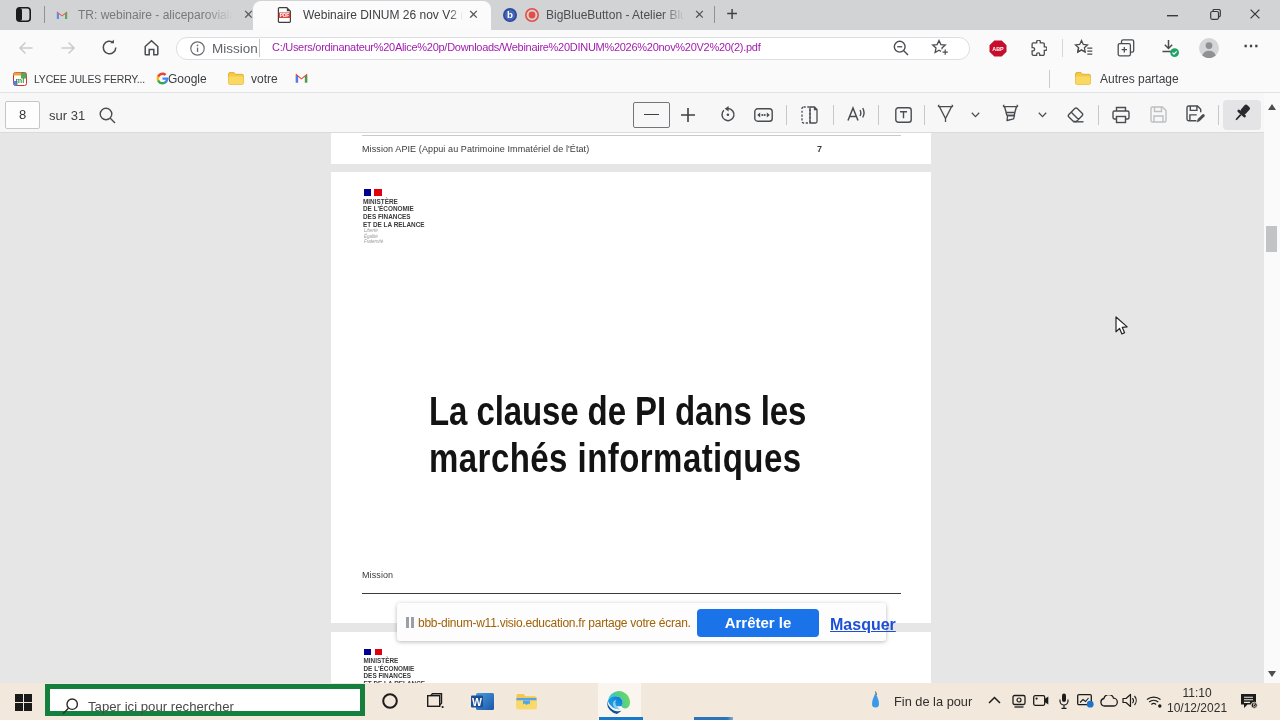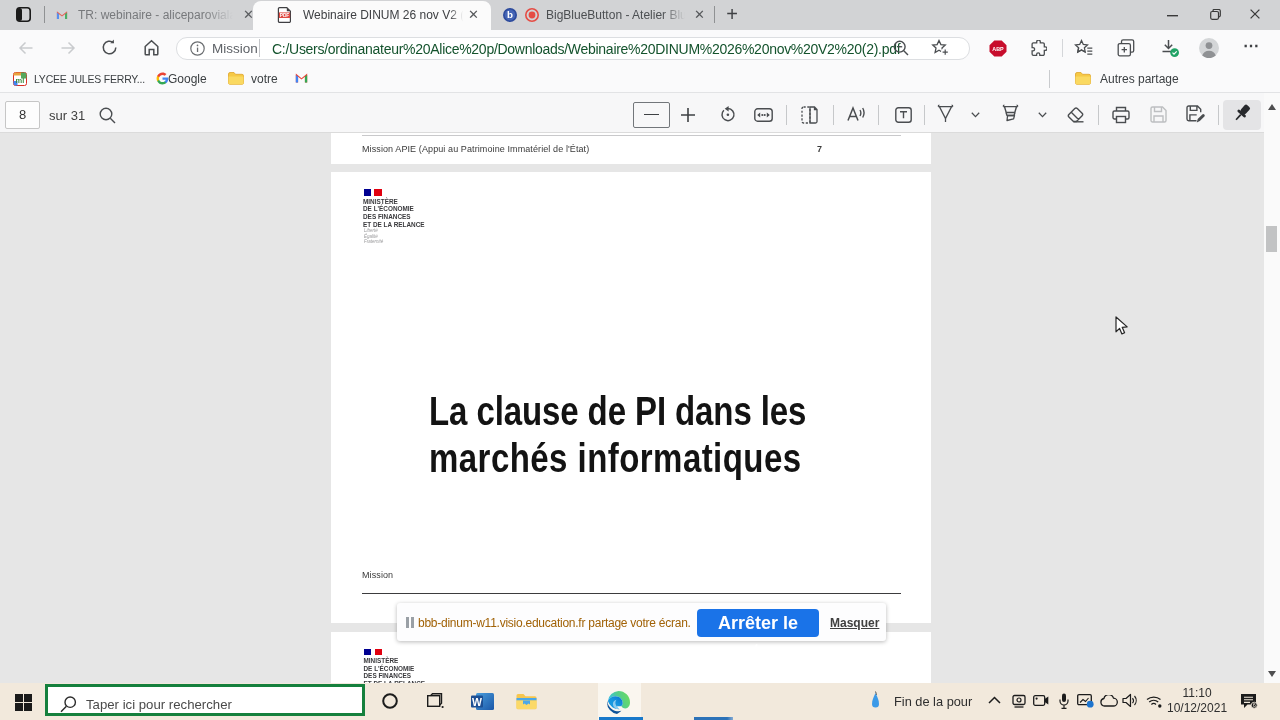--- a/index.html
+++ b/index.html
@@ -34,25 +34,25 @@
   .pfoot { font-size:9px; color:#3A3A3A; letter-spacing:0.1px; }
   .mlogo { font-weight:bold; color:#3A3A3D; font-size:6.4px; line-height:7.7px; letter-spacing:0; white-space:nowrap; transform-origin:0 0; }
   .title { font-weight:bold; color:#131313; font-size:33px; white-space:nowrap; transform:scaleY(1.22); transform-origin:0 0; }
 
   
   #sbar { left:1264px; top:93px; width:16px; height:590px; background:#FAFAFA; }
   #sthumb { left:2px; top:133px; width:11px; height:26px; background:#C2C3C4; }
 
   
   #toast { left:397px; top:603px; width:489px; height:38px; background:#FDFDFE; border-radius:3px; box-shadow:0 1px 4px rgba(0,0,0,0.28); }
-  #toastbtn { left:300px; top:6px; width:122px; height:28px; background:#1A73E8; border-radius:4px; color:#FFFFFF; font-size:18px; font-weight:bold; text-align:center; line-height:28px; }
+  #toastbtn { left:300px; top:6px; width:122px; height:28px; background:#1A73E8; border-radius:4px; color:#FFFFFF; font-size:15px; font-weight:bold; text-align:center; line-height:28px; }
 
   
   #taskbar { left:0; top:683px; width:1280px; height:37px; background:#F2E9DC; }
-  #tsearch { left:45px; top:1px; width:320px; height:32px; background:#FFFFFF; border:3px solid #15803d; }
+  #tsearch { left:45px; top:1px; width:320px; height:32px; background:#FFFFFF; border:5px solid #15803d; }
 
   svg { display:block; }
 </style>
 </head>
 <body>
 <div id="stage">
 
   <div id="tabbar" class="abs">
 
     <svg class="abs" style="left:16px;top:7px" width="15" height="15" viewBox="0 0 15 15">
@@ -129,21 +129,21 @@
     </svg>
     <div id="pill" class="abs"></div>
 
     <svg class="abs" style="left:190px;top:41px" width="15" height="15" viewBox="0 0 15 15">
       <circle cx="7.5" cy="7.5" r="6.7" fill="none" stroke="#6B6E71" stroke-width="1.2"></circle>
       <rect x="6.9" y="6.6" width="1.3" height="4.4" fill="#6B6E71"></rect>
       <circle cx="7.5" cy="4.4" r="0.85" fill="#6B6E71"></circle>
     </svg>
     <div class="abs" style="left:212px;top:41px;font-size:13.5px;color:#5F6368">Mission</div>
     <div class="abs" style="left:259px;top:39px;width:1px;height:18px;background:#C4C6C9"></div>
-    <div class="abs" style="left:272px;top:41px;font-size:14px;color:#14532d;letter-spacing:-0.28px;white-space:nowrap">C:/Users/ordinanateur%20Alice%20p/Downloads/Webinaire%20DINUM%2026%20nov%20V2%20(2).pdf</div>
+    <div class="abs" style="left:272px;top:41px;font-size:11px;color:#a21caf;letter-spacing:-0.28px;white-space:nowrap">C:/Users/ordinanateur%20Alice%20p/Downloads/Webinaire%20DINUM%2026%20nov%20V2%20(2).pdf</div>
 
     <svg class="abs" style="left:893px;top:40px" width="16" height="16" viewBox="0 0 16 16">
       <circle cx="6.7" cy="6.7" r="5.4" fill="none" stroke="#4A4D50" stroke-width="1.4"></circle>
       <path d="M10.8 10.8 L15 15" stroke="#4A4D50" stroke-width="1.4"></path>
       <rect x="4.2" y="6.1" width="5" height="1.3" fill="#4A4D50"></rect>
     </svg>
 
     <svg class="abs" style="left:931px;top:39px" width="19" height="18" viewBox="0 0 19 18">
       <path d="M8 1.5 L9.9 5.6 L14.3 6.1 L11 9.1 L11.9 13.5 L8 11.3 L4.1 13.5 L5 9.1 L1.7 6.1 L6.1 5.6 Z" fill="none" stroke="#4A4D50" stroke-width="1.3"></path>
       <circle cx="14.2" cy="13.2" r="4.3" fill="#FCFCFD"></circle>
@@ -354,21 +354,21 @@
         <rect x="12.2" y="12.4" width="1.7" height="7"></rect>
       </g>
     </svg>
   </div>
 
   <div id="toast" class="abs">
     <div class="abs" style="left:9px;top:14px;width:2.5px;height:11px;background:#9AA0A6"></div>
     <div class="abs" style="left:14px;top:14px;width:2.5px;height:11px;background:#9AA0A6"></div>
     <div class="abs" style="left:21px;top:13px;font-size:12px;letter-spacing:-0.25px;color:#a16207;white-space:nowrap">bbb-dinum-w11.visio.education.fr partage votre écran.</div>
     <div id="toastbtn" class="abs">Arrêter le partage</div>
-    <div class="abs" style="left:433px;top:13px;font-size:12px;color:#404040;font-weight:bold;text-decoration:underline">Masquer</div>
+    <div class="abs" style="left:433px;top:13px;font-size:16px;color:#1d4ed8;font-weight:bold;text-decoration:underline">Masquer</div>
   </div>
 
   <div id="taskbar" class="abs">
 
     <svg class="abs" style="left:15px;top:11px" width="17" height="17" viewBox="0 0 17 17">
       <rect x="0" y="0" width="8" height="8" fill="#1A1A1A"></rect>
       <rect x="9" y="0" width="8" height="8" fill="#1A1A1A"></rect>
       <rect x="0" y="9" width="8" height="8" fill="#1A1A1A"></rect>
       <rect x="9" y="9" width="8" height="8" fill="#1A1A1A"></rect>
     </svg>

